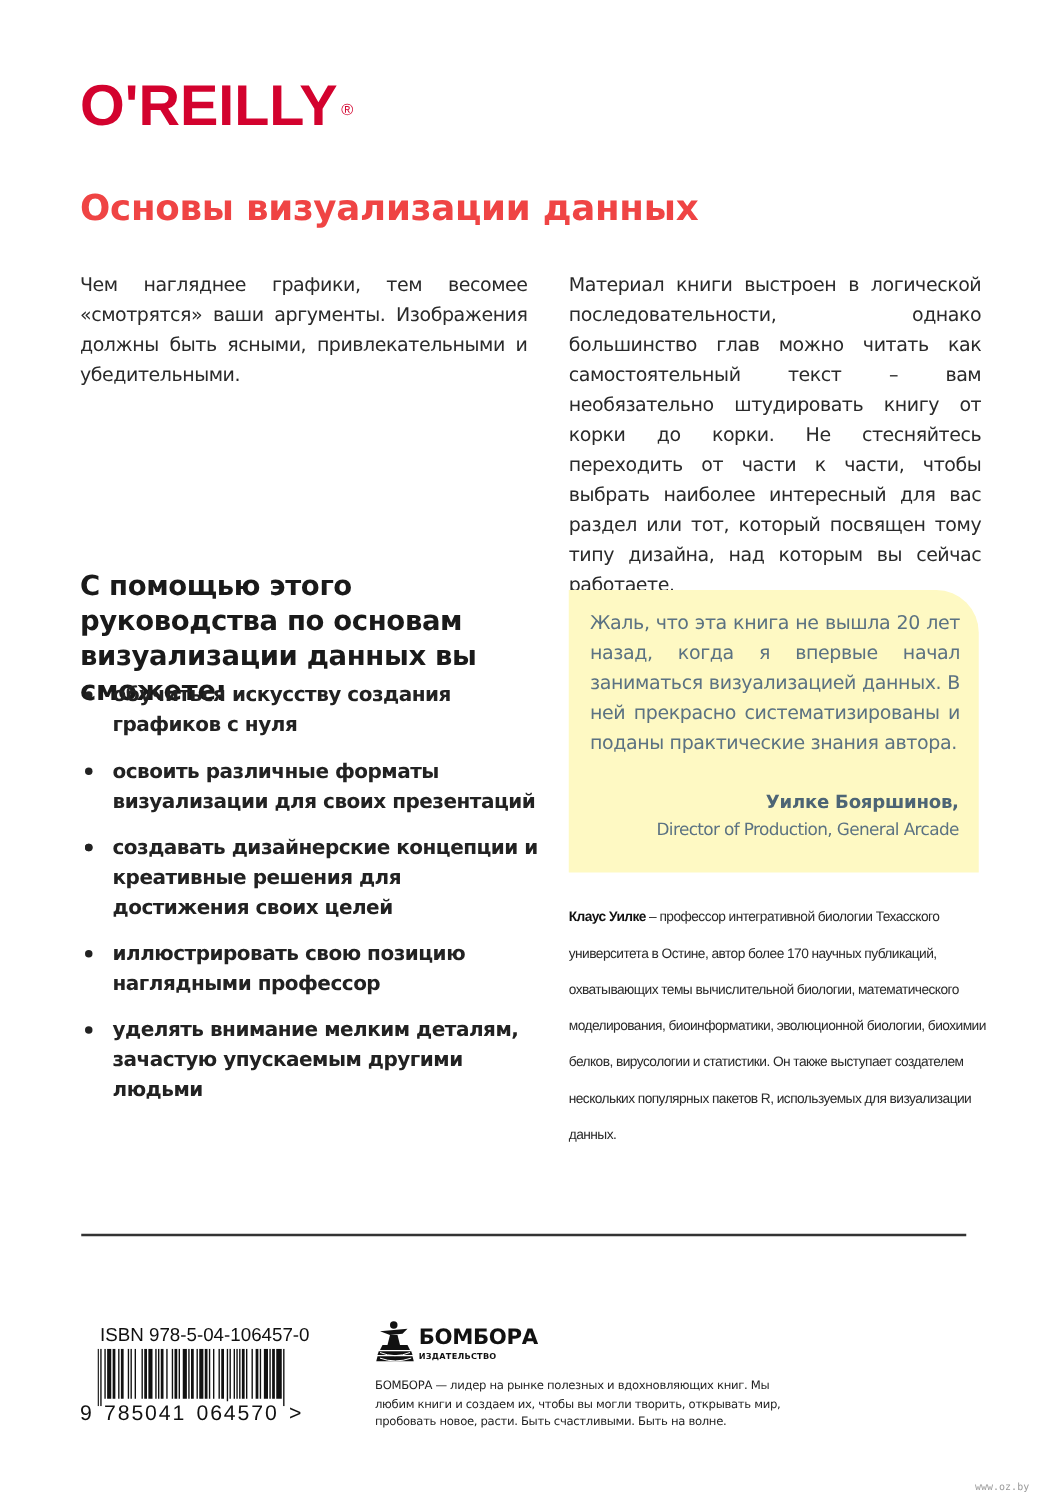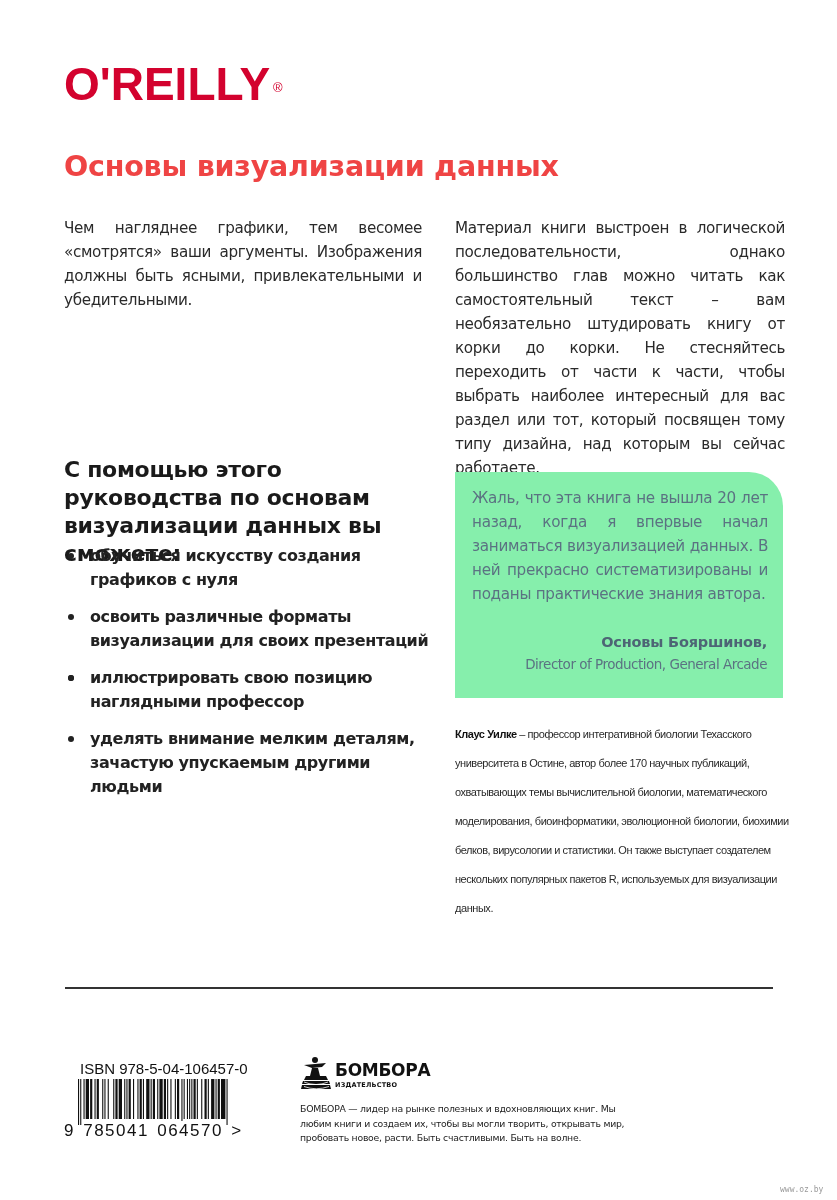--- a/index.html
+++ b/index.html
@@ -23,21 +23,21 @@
 
     
     .guide-heading { left: 64px; top: 456px; width: 360px; font-family: "DejaVu Sans", sans-serif; font-weight: 700; font-size: 22px; line-height: 28px; color: #1a1a1a; letter-spacing: -0.3px; }
 
     
     .bullets { left: 64px; top: 544px; width: 370px; margin: 0; padding: 0; list-style: none; }
     .bullets li { position: relative; padding-left: 26px; font-family: "DejaVu Sans", sans-serif; font-weight: 700; font-size: 16px; line-height: 24px; color: #222; margin-bottom: 13px; letter-spacing: -0.4px; }
     .bullets li .dot { position: absolute; left: 4px; top: 9px; width: 6px; height: 6px; border-radius: 50%; background: #222; }
 
     
-    .quote-box { left: 455px; top: 472px; width: 328px; height: 226px; background: #86efac; border-top-right-radius: 34px; }
+    .quote-box { left: 455px; top: 472px; width: 328px; height: 226px; background: #fef9c3; border-top-right-radius: 34px; }
     .quote-text { position: absolute; left: 17px; top: 14px; width: 296px; font-family: "DejaVu Sans", sans-serif; font-size: 15.2px; line-height: 24px; color: #5b7282; text-align: justify; letter-spacing: -0.3px; }
     .quote-author { position: absolute; right: 16px; top: 162px; text-align: right; font-family: "DejaVu Sans", sans-serif; font-weight: 700; font-size: 14.5px; color: #4d6575; letter-spacing: -0.2px; }
     .quote-role { position: absolute; right: 16px; top: 184px; text-align: left; font-family: "DejaVu Sans", sans-serif; font-size: 13.5px; color: #5b7282; letter-spacing: -0.5px; white-space: nowrap; }
 
     
     .bio { left: 455px; top: 720px; width: 340px; font-family: Liberation Sans, sans-serif; font-size: 11px; line-height: 29px; color: #2a2a2a; letter-spacing: -0.45px; }
     .bio b { font-weight: 700; color: #111; }
 
     
     .divider { left: 65px; top: 987px; width: 708px; height: 2px; background: #333; }
@@ -65,31 +65,32 @@
 <div class="abs para left-col p1">
   <p>Чем нагляднее графики, тем весомее «смотрятся» ваши аргументы. Изображения должны быть ясными, привлекательными и убедительными.</p>
 </div>
 
 <div class="abs guide-heading">С помощью этого руководства по основам визуализации данных вы сможете:</div>
 
 <ul class="abs bullets">
   <li><span class="dot"></span><span>обучиться искусству создания графиков с нуля</span></li>
   <li><span class="dot"></span><span>освоить различные форматы визуализации для своих презентаций</span></li>
   <li><span class="dot"></span></li>
+  <li><span class="dot"></span><span>создавать дизайнерские концепции и креативные решения для достижения своих целей</span></li>
   <li><span class="dot"></span><span>иллюстрировать свою позицию наглядными профессор</span></li>
   <li><span class="dot"></span><span>уделять внимание мелким деталям, зачастую упускаемым другими людьми</span></li>
 </ul>
 
 <div class="abs para right-col p3">
   <p>Материал книги выстроен в логической последовательности, однако большинство глав можно читать как самостоятельный текст – вам необязательно штудировать книгу от корки до корки. Не стесняйтесь переходить от части к части, чтобы выбрать наиболее интересный для вас раздел или тот, который посвящен тому типу дизайна, над которым вы сейчас работаете.</p>
 </div>
 
 <div class="abs quote-box">
   <div class="quote-text">Жаль, что эта книга не вышла 20 лет назад, когда я впервые начал заниматься визуализацией данных. В ней прекрасно систематизированы и поданы практические знания автора.</div>
-  <div class="quote-author">Основы Бояршинов,</div>
+  <div class="quote-author">Уилке Бояршинов,</div>
   <div class="quote-role">Director of Production, General Arcade</div>
 </div>
 
 <div class="abs bio">
   <b>Клаус Уилке</b><span> – профессор интегративной биологии Техасского университета в Остине, автор более 170 научных публикаций, охватывающих темы вычислительной биологии, математического моделирования, биоинформатики, эволюционной биологии, биохимии белков, вирусологии и статистики. Он также выступает создателем нескольких популярных пакетов R, используемых для визуализации данных.</span>
 </div>
 
 <div class="abs divider"></div>
 
 <div class="abs isbn-label">ISBN 978-5-04-106457-0</div>

